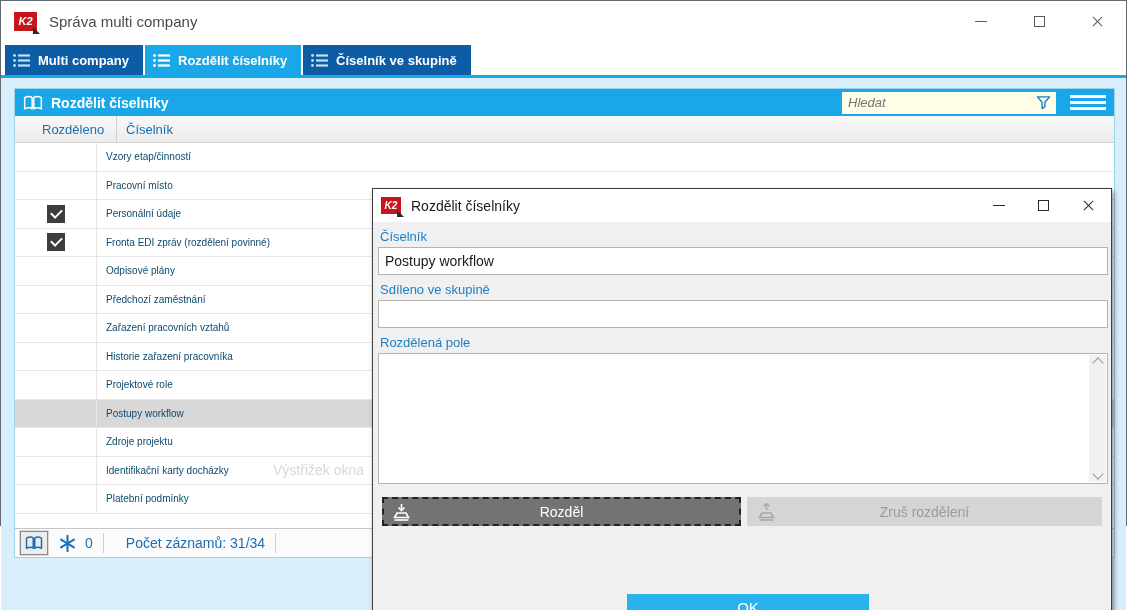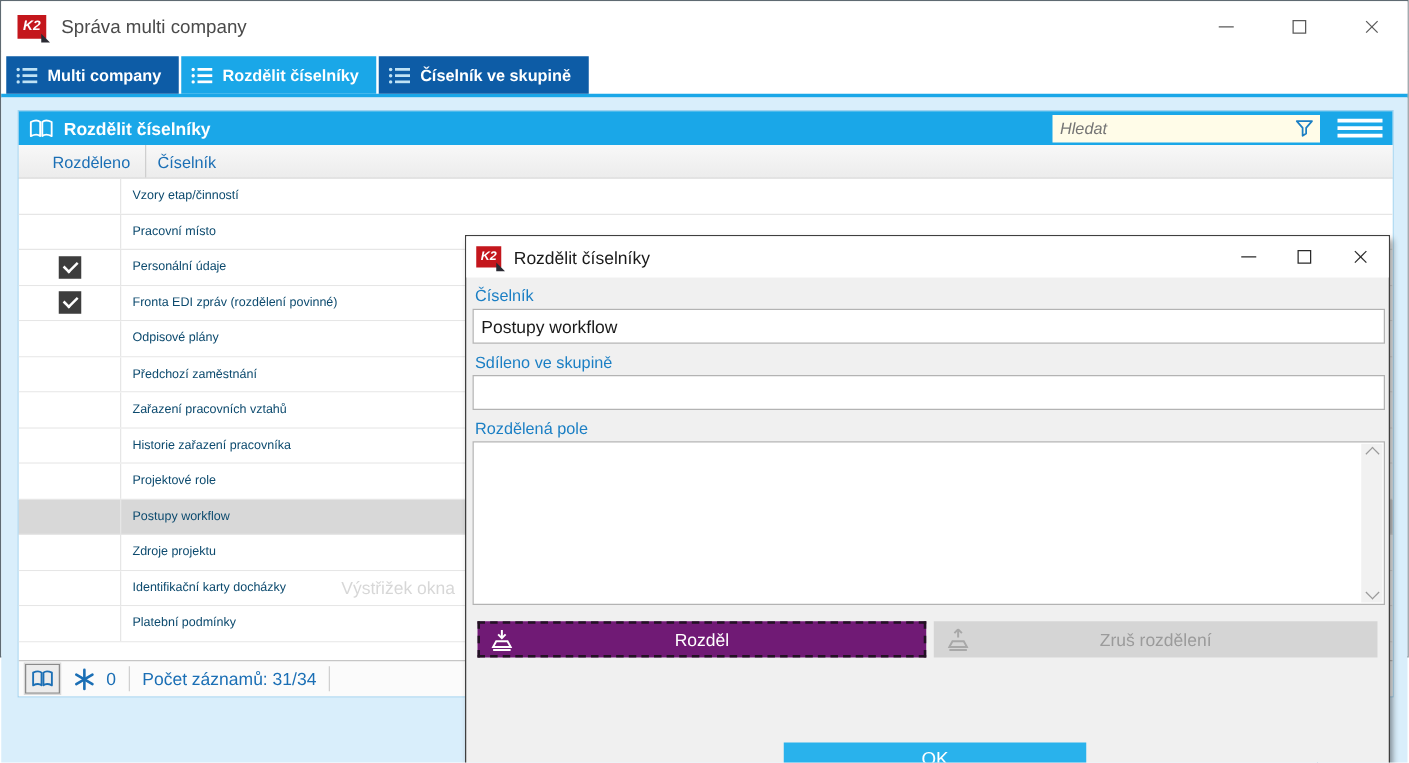--- a/index.html
+++ b/index.html
@@ -68,21 +68,21 @@
   .table-fill { flex:1; background:#fff; }
 
   
   .statusbar { height:29px; border-top:1px solid #c6c6c6; background:#fbfbfb; display:flex;
                align-items:center; padding-left:5px; flex:0 0 auto; }
   .book-btn { width:28px; height:24px; border:1px solid #8a8a8a; outline:1px solid #d9d9d9;
               background:#ececec; display:flex; align-items:center; justify-content:center; cursor:pointer; }
   .status-ico { margin-left:10px; }
   .status-num { margin-left:8px; font-size:14px; color:#1b6fb5; }
   .status-sep { width:1px; height:20px; background:#d0d0d0; margin:0 10px; }
-  .status-text { font-size:14px; color:#1b6fb5; }
+  .status-text { font-size:14px; color:#1b6fb5;margin-left:12px; }
 
   
   .hidden-icons { position:absolute; left:1040px; top:527px; width:70px; height:26px; z-index:1;
                   display:flex; gap:6px; align-items:center; }
   .mn { text-decoration:underline; text-underline-offset:2px; }
 
   
   .watermark { position:absolute; left:252px; top:384px; font-size:14px; color:rgba(140,140,140,0.35);
                z-index:5; pointer-events:none;margin-left:20px; }
 
@@ -102,21 +102,21 @@
                  color:#1a1a1a; padding:0 6px; font-family:"Liberation Sans","DejaVu Sans",sans-serif; }
   .memo { position:relative; width:730px; height:131px; background:#fff; border:1px solid #b3b3b3; }
   .memo-scroll { position:absolute; right:1px; top:1px; bottom:1px; width:17px; background:#f1f1f1;
                  display:flex; flex-direction:column; justify-content:space-between; align-items:center;
                  padding:4px 0; cursor:pointer; }
   .chev { width:8px; height:8px; border-left:1px solid #9a9a9a; border-bottom:1px solid #9a9a9a; }
   .chev.up { transform:rotate(135deg); } .chev.down { transform:rotate(-45deg); }
 
   .dlg-btnrow { display:flex; margin-top:13px; padding:0 4px; gap:6px; }
   .split-btn { position:relative; flex:1; height:29px; border:2px dashed rgba(15,15,15,0.8);
-               background:#701a75; color:#fff; font-size:14px; cursor:pointer;
+               background:#737373; color:#fff; font-size:14px; cursor:pointer;
                display:flex; align-items:center; justify-content:center;
                font-family:"Liberation Sans","DejaVu Sans",sans-serif; }
   .split-btn .btn-ico { position:absolute; left:9px; top:4px; }
   .unsplit-btn { position:relative; flex:1; height:29px; border:none; background:#d5d5d5; color:#9b9b9b;
                  font-size:14px; cursor:default; display:flex; align-items:center; justify-content:center;
                  font-family:"Liberation Sans","DejaVu Sans",sans-serif; }
   .unsplit-btn .btn-ico { position:absolute; left:11px; top:6px; }
   .dlg-ok { position:absolute; left:254px; top:405px; width:242px; height:27px; background:#29b2ec;
             color:#fff; border:none; font-size:15px; cursor:pointer;
             font-family:"Liberation Sans","DejaVu Sans",sans-serif; }

